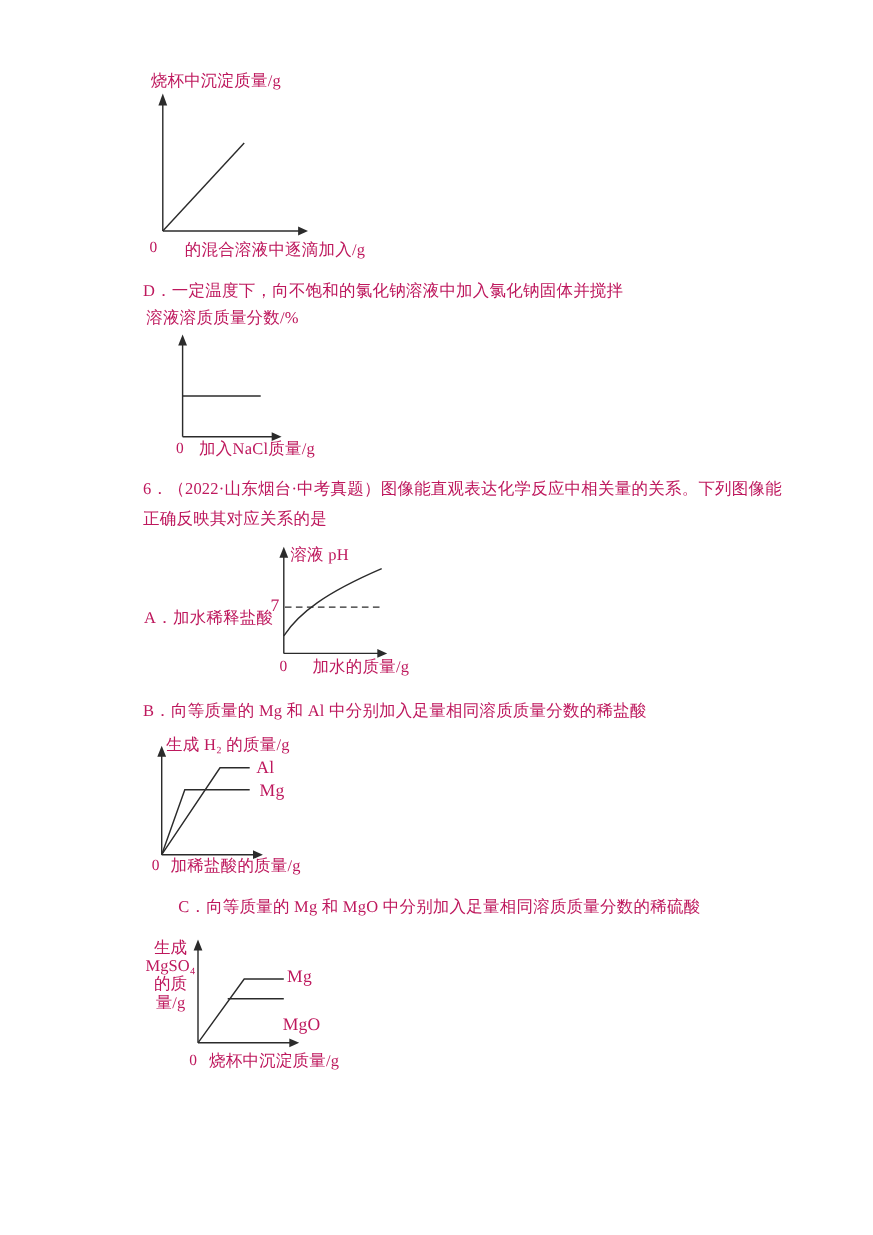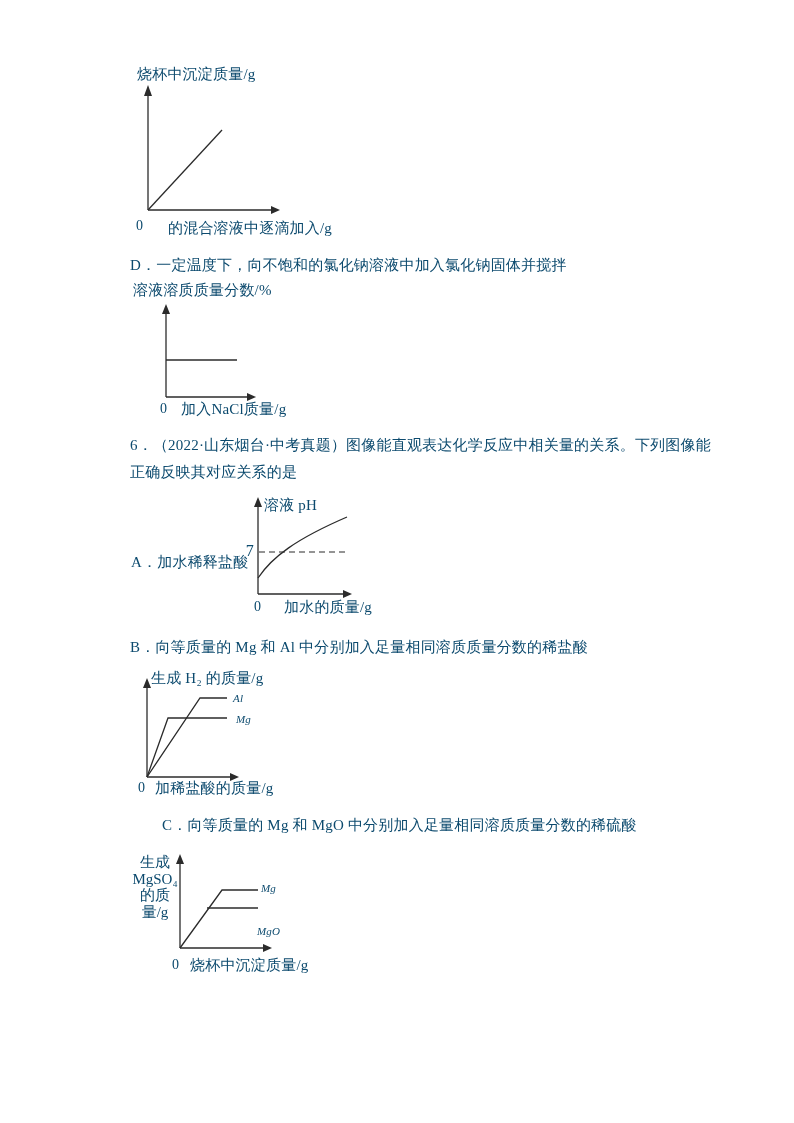--- a/index.html
+++ b/index.html
@@ -1,33 +1,33 @@
 <!DOCTYPE html>
 <html><head>
 <meta charset="utf-8">
 <style>
   html,body{margin:0;padding:0;background:#ffffff;}
   .page{
     position:relative;
     width:714px;height:1123px;
     background:#ffffff;
     font-family:"Liberation Serif","DejaVu Serif",serif;
-    color:#0c4a6e;
+    color:#be185d;
     overflow:hidden;
   }
   .t{
     position:absolute;
     white-space:nowrap;
     font-size:15px;
     line-height:17px;
     letter-spacing:0.2px;
   }
   .num{font-size:14px;}
   .tick{font-size:16px;}
-  .serieslab{font-size:11px;font-style:italic;}
+  .serieslab{font-size:16px;}
   .ylab-block{
     position:absolute;
     width:54px;
     text-align:center;
     font-size:15px;
     line-height:16.5px;
     white-space:nowrap;
   }
   svg.g{position:absolute;overflow:visible;}
   svg.g line, svg.g polyline, svg.g path{

